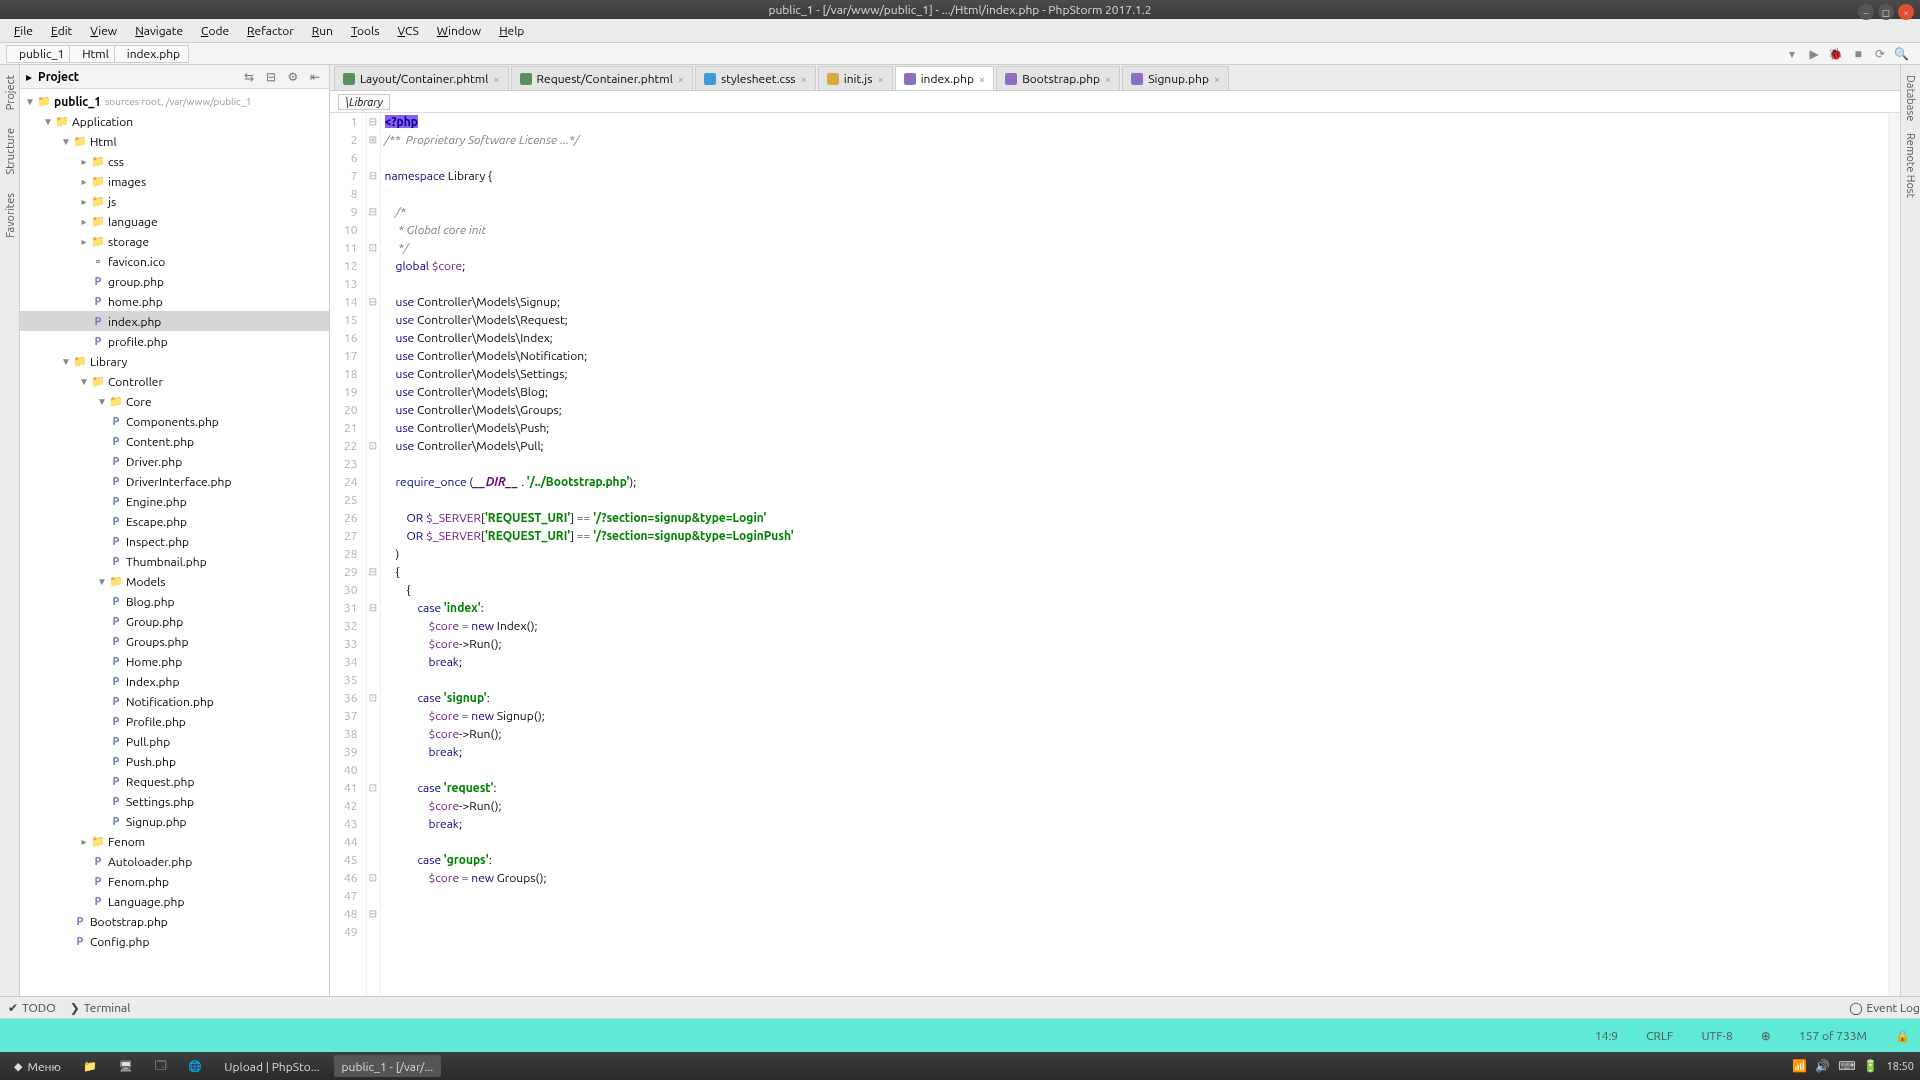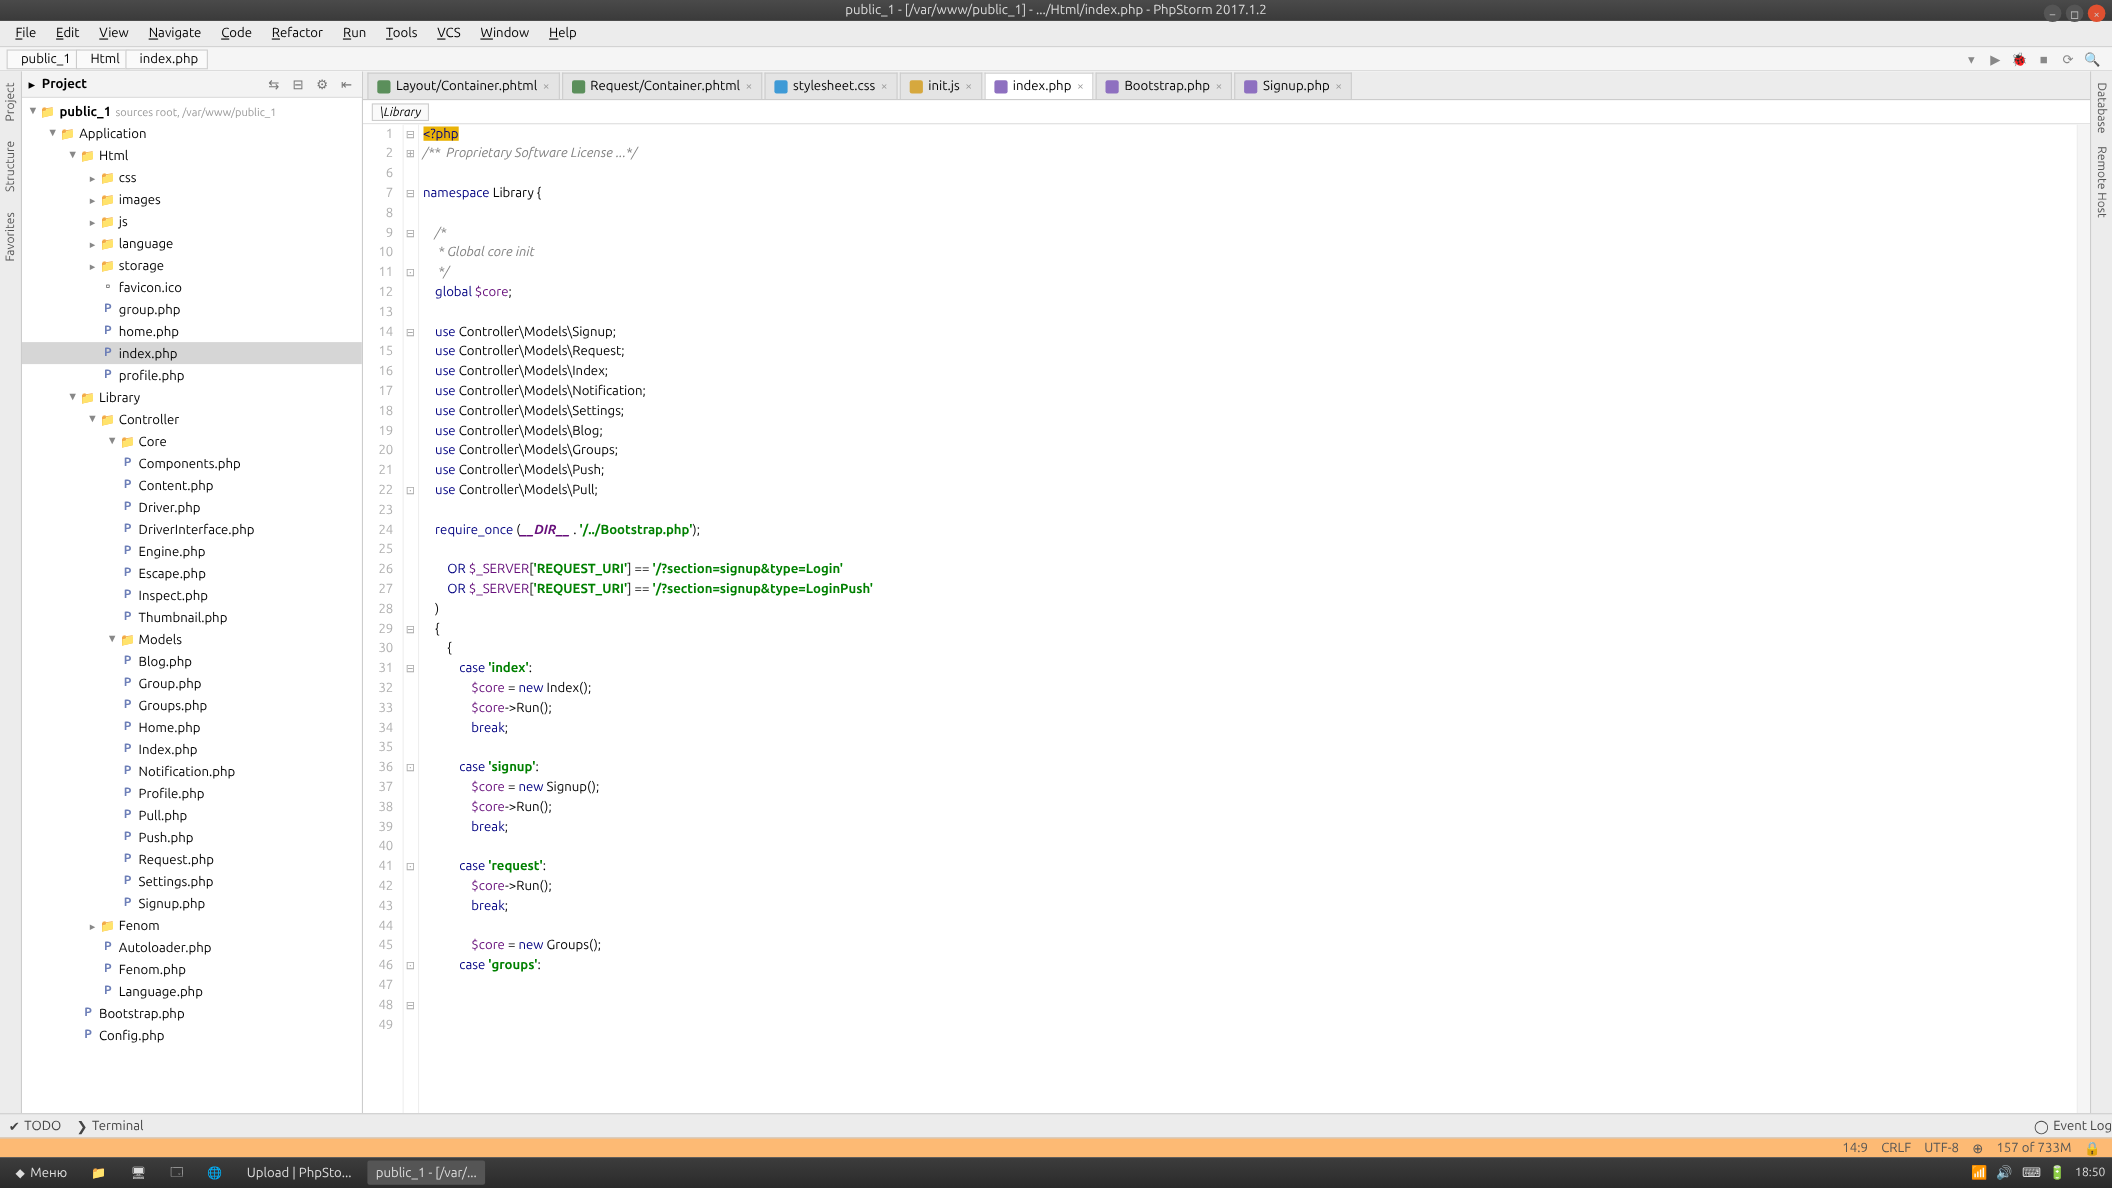--- a/index.html
+++ b/index.html
@@ -53,26 +53,26 @@
 .code { flex: 1; padding-left: 4px; }
 .code .line { height: 18px; line-height: 18px; white-space: pre; }
 .kw { color: #000080; font-weight: normal; }
 .cm { color: #808080; font-style: italic; }
 .str { color: #008000; font-weight: bold; }
 .num { color: #0000ff; }
 .var { color: #660e7a; }
 .fn { color: #000; }
 .const { color: #660e7a; font-style: italic; font-weight: bold; }
 .hint { color: #909090; }
-.php-tag { color: #000080; font-weight: normal; background: #eab308; }
+.php-tag { color: #000080; font-weight: bold; background: #8b5cf6; }
 .error-stripe { width: 12px; background: #f5f5f5; border-left: 1px solid #eee; }
 .bottom-tabs { height: 22px; background: #ececec; border-top: 1px solid #ccc; display: flex; align-items: center; padding-left: 8px; gap: 14px; justify-content: space-between; }
 .bottom-tabs .left { display: flex; gap: 14px; }
 .bottom-tabs .item { display: flex; align-items: center; gap: 4px; font-size: 11px; color: #444; }
-.statusbar { height: 18px; background: #fdba74; border-top: 1px solid #ccc; display: flex; align-items: center; justify-content: flex-end; padding: 0 10px; gap: 12px; font-size: 11px; color: #555; }
+.statusbar { height: 34px; background: #5eead4; border-top: 1px solid #ccc; display: flex; align-items: center; justify-content: flex-end; padding: 0 10px; gap: 28px; font-size: 11px; color: #555; }
 .taskbar { height: 28px; background: linear-gradient(#3d3d3d,#2a2a2a); display: flex; align-items: center; padding: 0 6px; gap: 6px; color: #ddd; }
 .taskbar .tb-btn { height: 22px; padding: 0 8px; display: flex; align-items: center; gap: 5px; font-size: 11px; border-radius: 2px; }
 .taskbar .tb-btn.active { background: #555; }
 .taskbar .tray { margin-left: auto; display: flex; gap: 8px; align-items: center; }
 .tray .clock { font-size: 11px; }
 </style>
 </head>
 <body>
 
 <div class="titlebar">
@@ -523,22 +523,22 @@
           <div class="line"></div>
           <div class="line">            <span class="kw">case</span> <span class="str">'signup'</span>:</div>
           <div class="line">                <span class="var">$core</span> = <span class="kw">new</span> Signup();</div>
           <div class="line">                <span class="var">$core</span>-&gt;<span class="fn">Run</span>();</div>
           <div class="line">                <span class="kw">break</span>;</div>
           <div class="line"></div>
           <div class="line">            <span class="kw">case</span> <span class="str">'request'</span>:</div>
           <div class="line">                <span class="var">$core</span>-&gt;<span class="fn">Run</span>();</div>
           <div class="line">                <span class="kw">break</span>;</div>
           <div class="line"></div>
+          <div class="line">            <span class="kw">case</span> <span class="str">'groups'</span>:</div>
           <div class="line">                <span class="var">$core</span> = <span class="kw">new</span> Groups();</div>
-          <div class="line">            <span class="kw">case</span> <span class="str">'groups'</span>:</div>
         </div>
       <div class="error-stripe"></div>
     </div>
   </div>
 
   <div class="right-gutter" id="rightgutter">
       <div class="vtab">Database</div>
       <div class="vtab">Remote Host</div>
     </div>
 </div>

